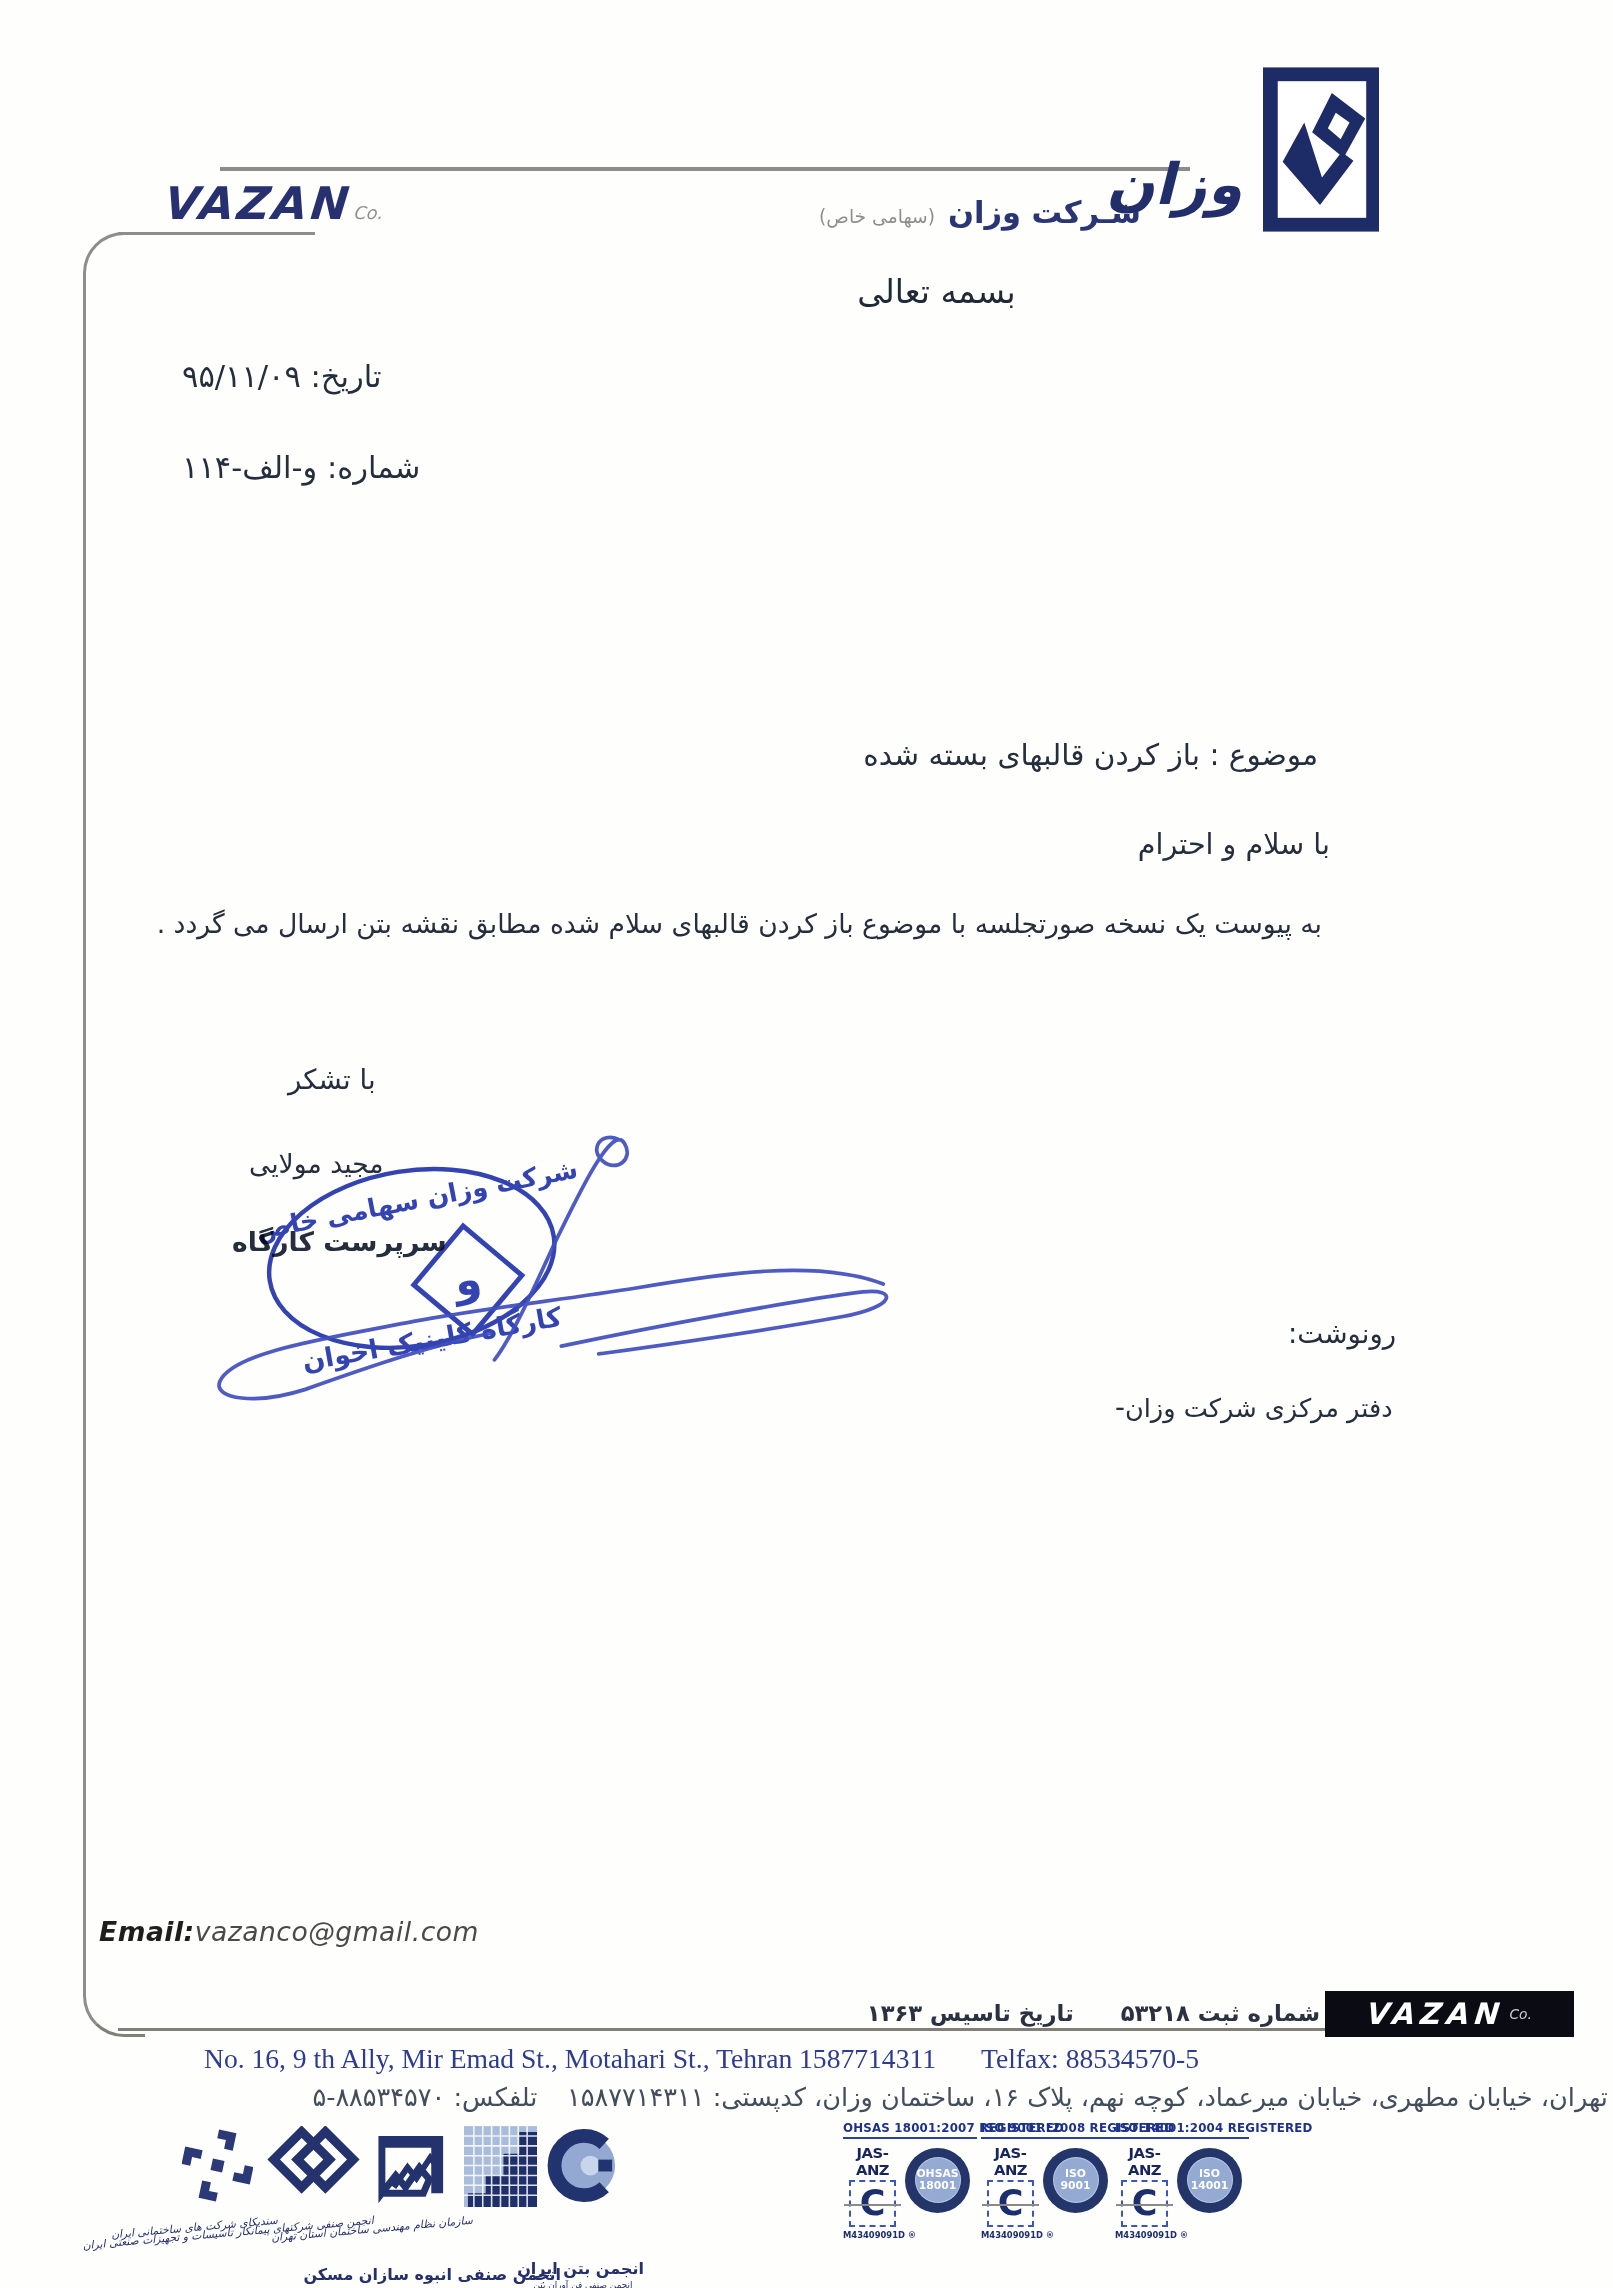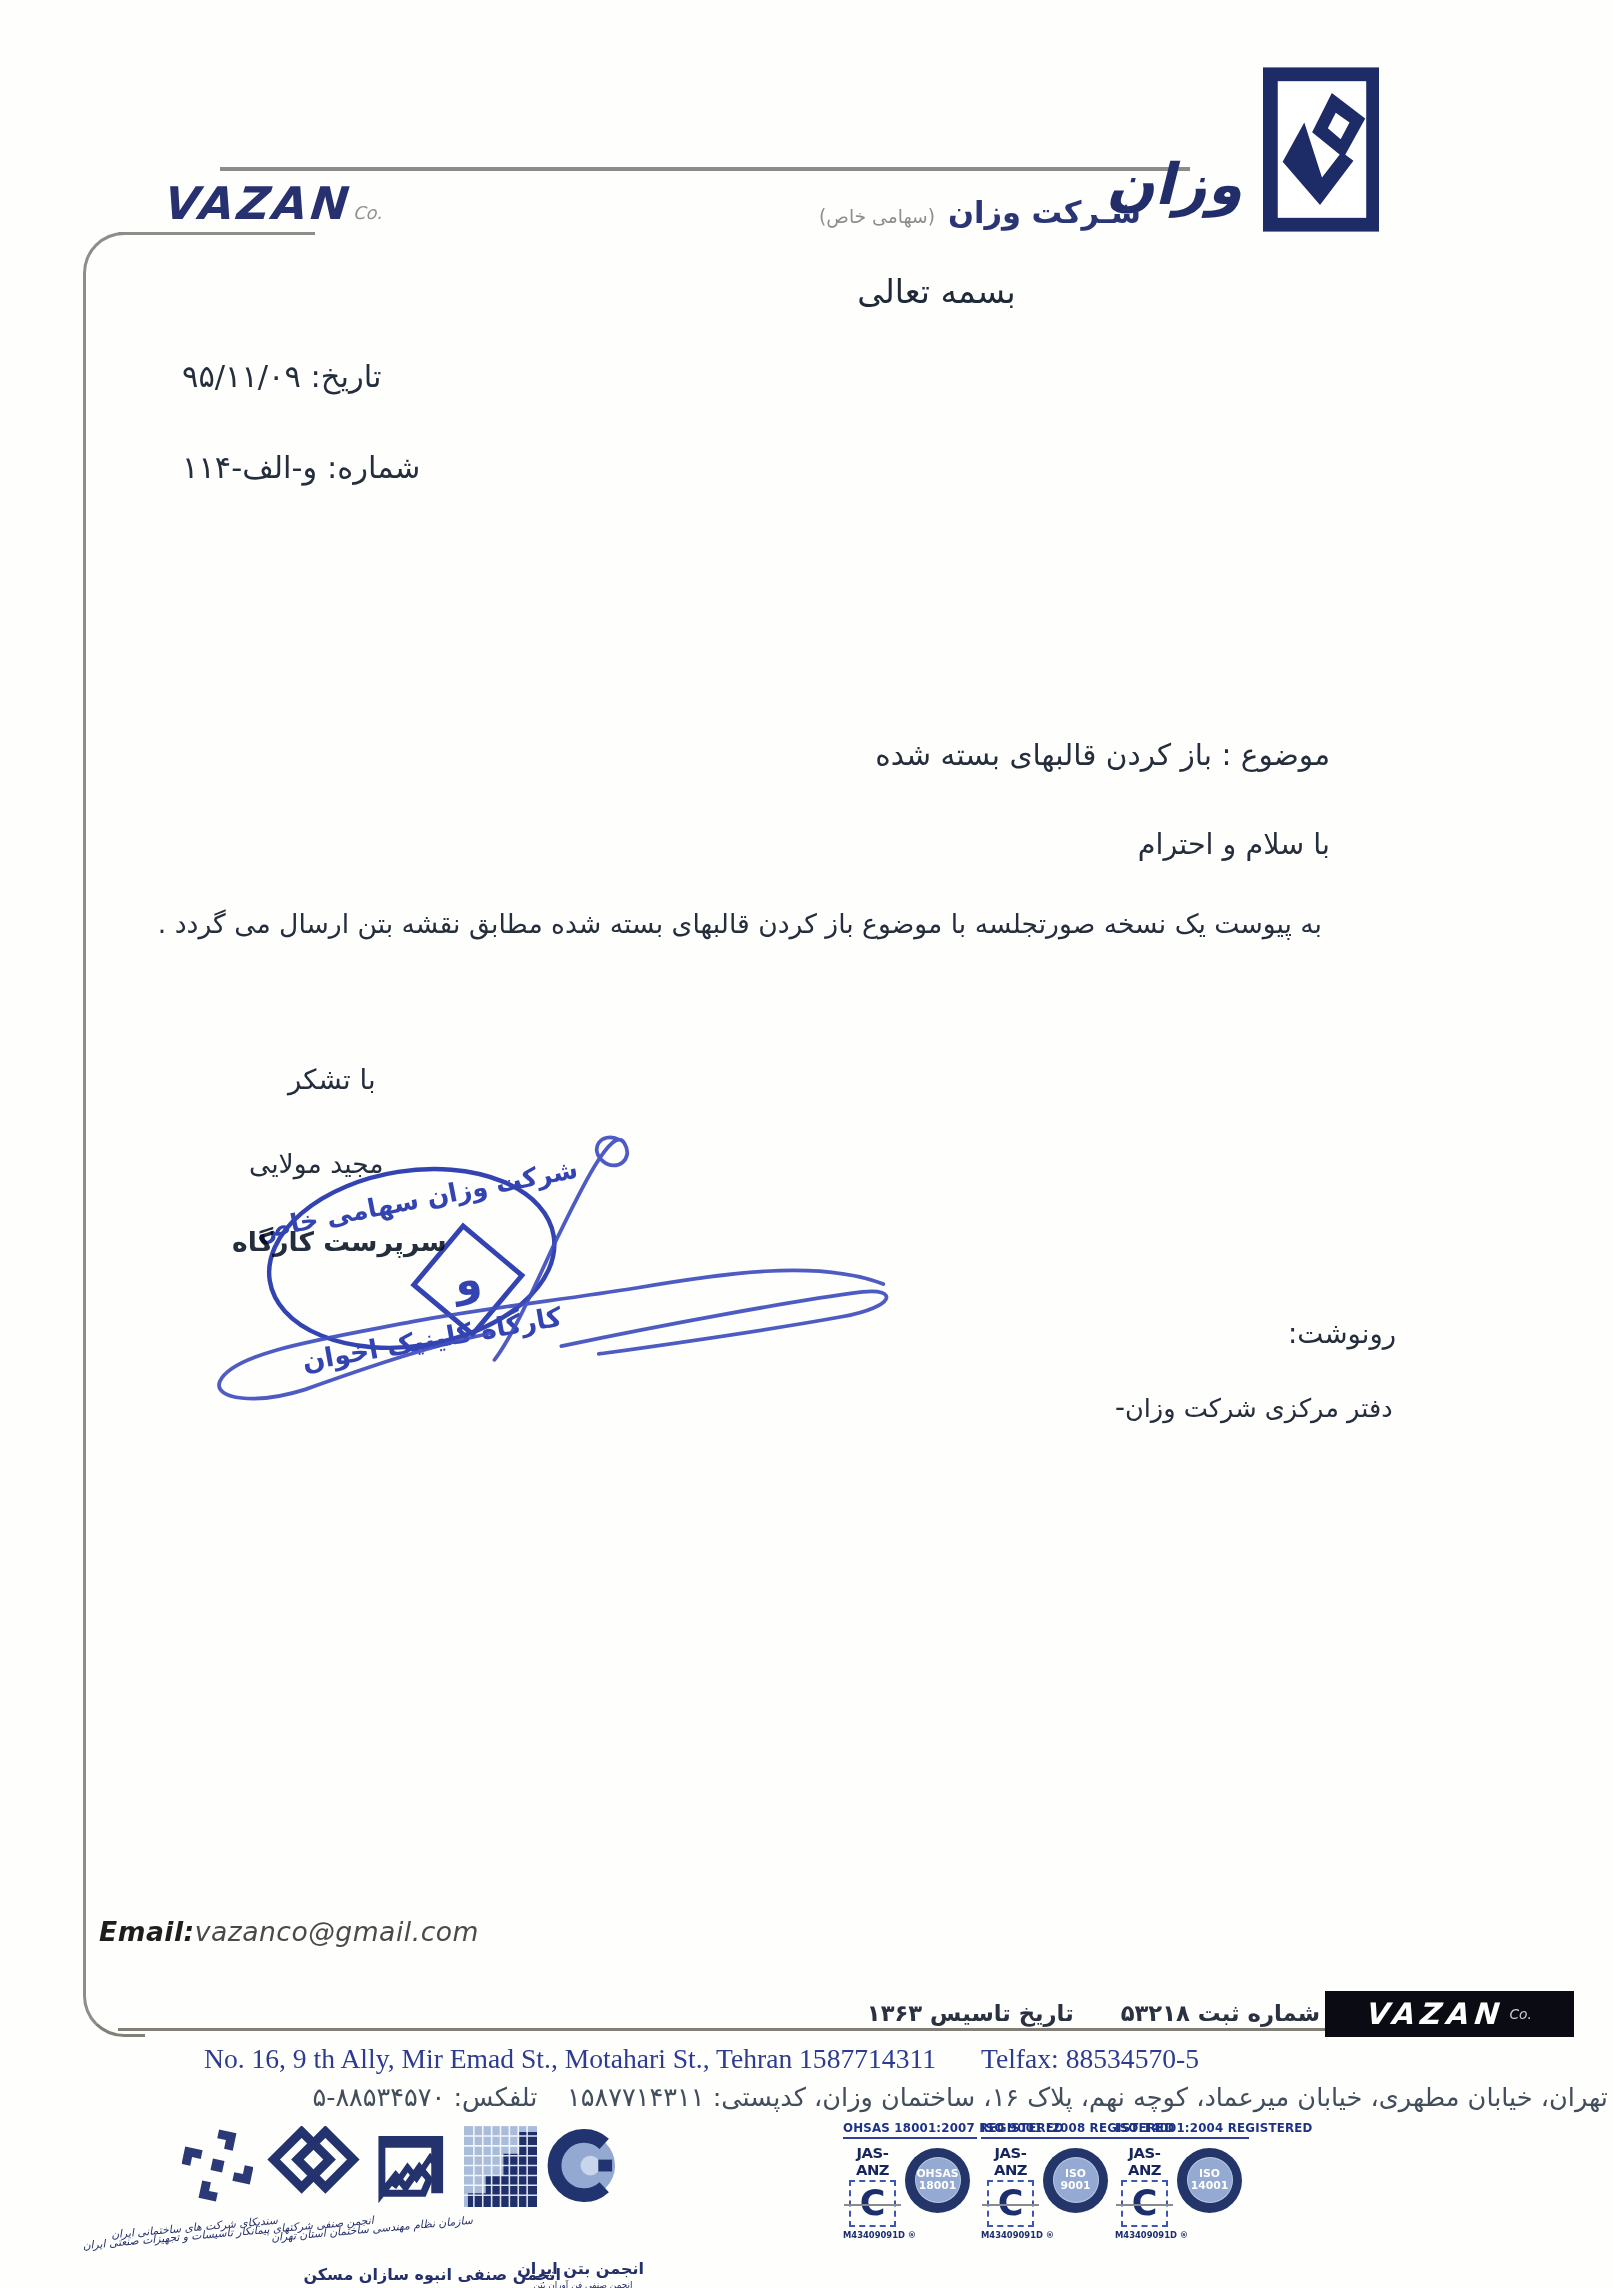--- a/index.html
+++ b/index.html
@@ -25,21 +25,21 @@
   #company-line{left:887px;top:195px;width:254px;text-align:left;direction:rtl;white-space:nowrap;}
   #company-line .bold{font-size:30.5px;font-weight:bold;color:#2a3575;}
   #company-line .paren{font-size:18.7px;color:#8e8e8e;margin-right:7.9px;}
   #logo-square{left:1263px;top:67px;}
 
   
   #bismillah{left:759px;top:272px;width:355px;text-align:center;font-size:33px;color:#1f2937;}
   #date-line{left:182px;top:359px;font-size:30.5px;}
   #number-line{left:182px;top:450px;font-size:30.5px;}
   #recipient-line{right:284px;top:647px;font-size:29.6px;}
-  #subject-line{right:284px;top:738px;font-size:29.6px;}
+  #subject-line{right:296px;top:738px;font-size:29.6px;}
   #salutation-line{right:284px;top:827px;font-size:28.6px;}
   #body-line{right:292px;top:908px;font-size:26.6px;letter-spacing:-0.3px;}
   #closing-line{left:288px;top:1063px;font-size:27.6px;}
   #signer-name{left:249px;top:1148px;font-size:26.6px;}
   #signer-title{left:232px;top:1226px;font-size:26.6px;font-weight:bold;}
   #stamp-svg{left:138px;top:1098px;mix-blend-mode:multiply;}
   #cc-label{left:1288px;top:1317px;font-size:27.6px;}
   #cc-row{left:1115px;top:1391px;width:254px;display:flex;justify-content:space-between;
       align-items:center;font-size:25.6px;direction:ltr;}
   #cc-row .dash{font-size:27.6px;}
@@ -118,21 +118,21 @@
     <polygon points="70,26 104,52 82,92 50,66" fill="#1d2b66"></polygon>
     <polygon points="74,46 88,56 79,73 66,62" fill="#ffffff"></polygon>
     <polygon points="20,96 42,56 60,112 80,86 92,95 58,140" fill="#1d2b66"></polygon>
   </svg>
 
   <div class="abs rtl" id="bismillah">بسمه تعالی</div>
   <div class="abs rtl" id="date-line">تاریخ: ۹۵/۱۱/۰۹</div>
   <div class="abs rtl" id="number-line">شماره: و-الف-۱۱۴</div>
   <div class="abs rtl" id="subject-line">موضوع : باز کردن قالبهای بسته شده</div>
   <div class="abs rtl" id="salutation-line">با سلام و احترام</div>
-  <div class="abs rtl" id="body-line">به پیوست یک نسخه صورتجلسه با موضوع باز کردن قالبهای بسته شده مطابق نقشه بتن ارسال می گردد .</div>
+  <div class="abs rtl" id="body-line">به پیوست یک نسخه صورتجلسه با موضوع باز کردن قالبهای سلام شده مطابق نقشه بتن ارسال می گردد .</div>
   <div class="abs rtl" id="closing-line">با تشکر</div>
   <div class="abs rtl" id="signer-name">مجید مولایی</div>
   <div class="abs rtl" id="signer-title">سرپرست کارگاه</div>
 
   <svg class="abs" id="stamp-svg" width="768" height="315" viewBox="0 0 780 320">
     <g stroke="#3344b4" fill="none" stroke-width="4.5">
       <ellipse cx="278" cy="163" rx="146" ry="89" transform="rotate(-9 278 163)"></ellipse>
     </g>
     <text x="285" y="112" transform="rotate(-11 285 112)" text-anchor="middle" direction="rtl" font-size="26" font-weight="bold" fill="#3344b4" font-family="DejaVu Sans, sans-serif">شرکت وزان سهامی خاص</text>
     <rect x="296" y="146" width="78" height="78" transform="rotate(40 335 185)" fill="none" stroke="#3344b4" stroke-width="5"></rect>

